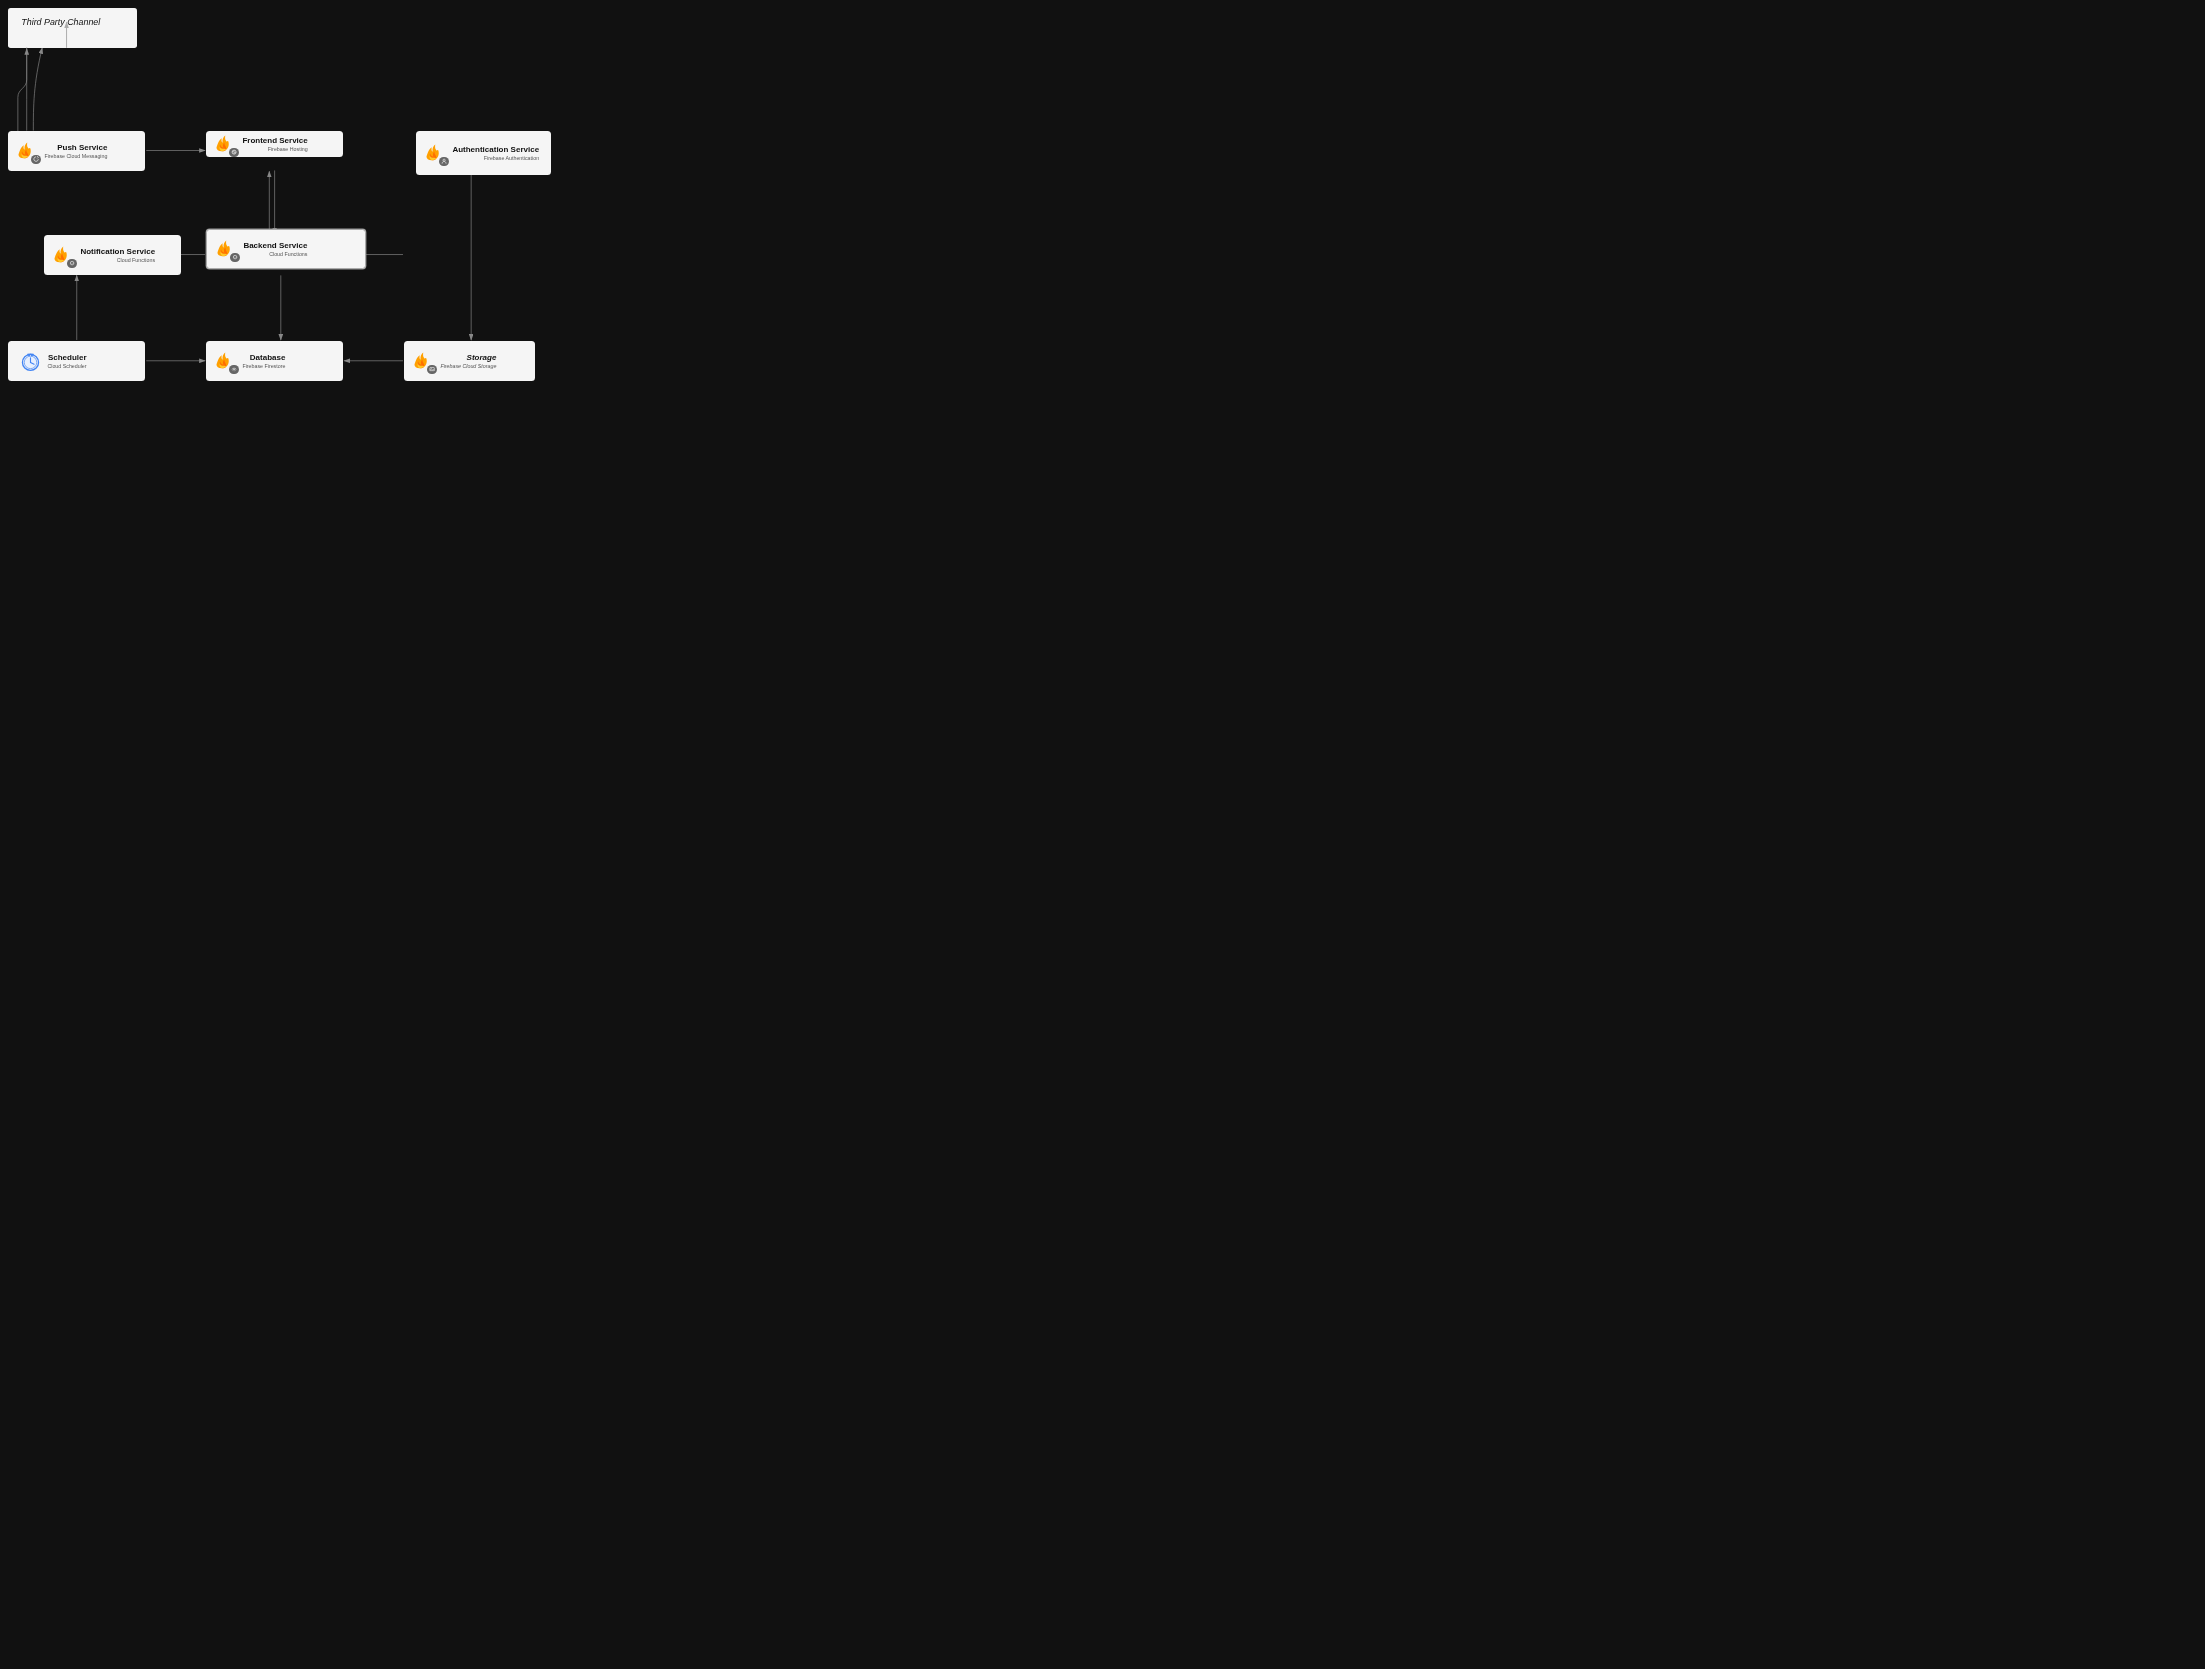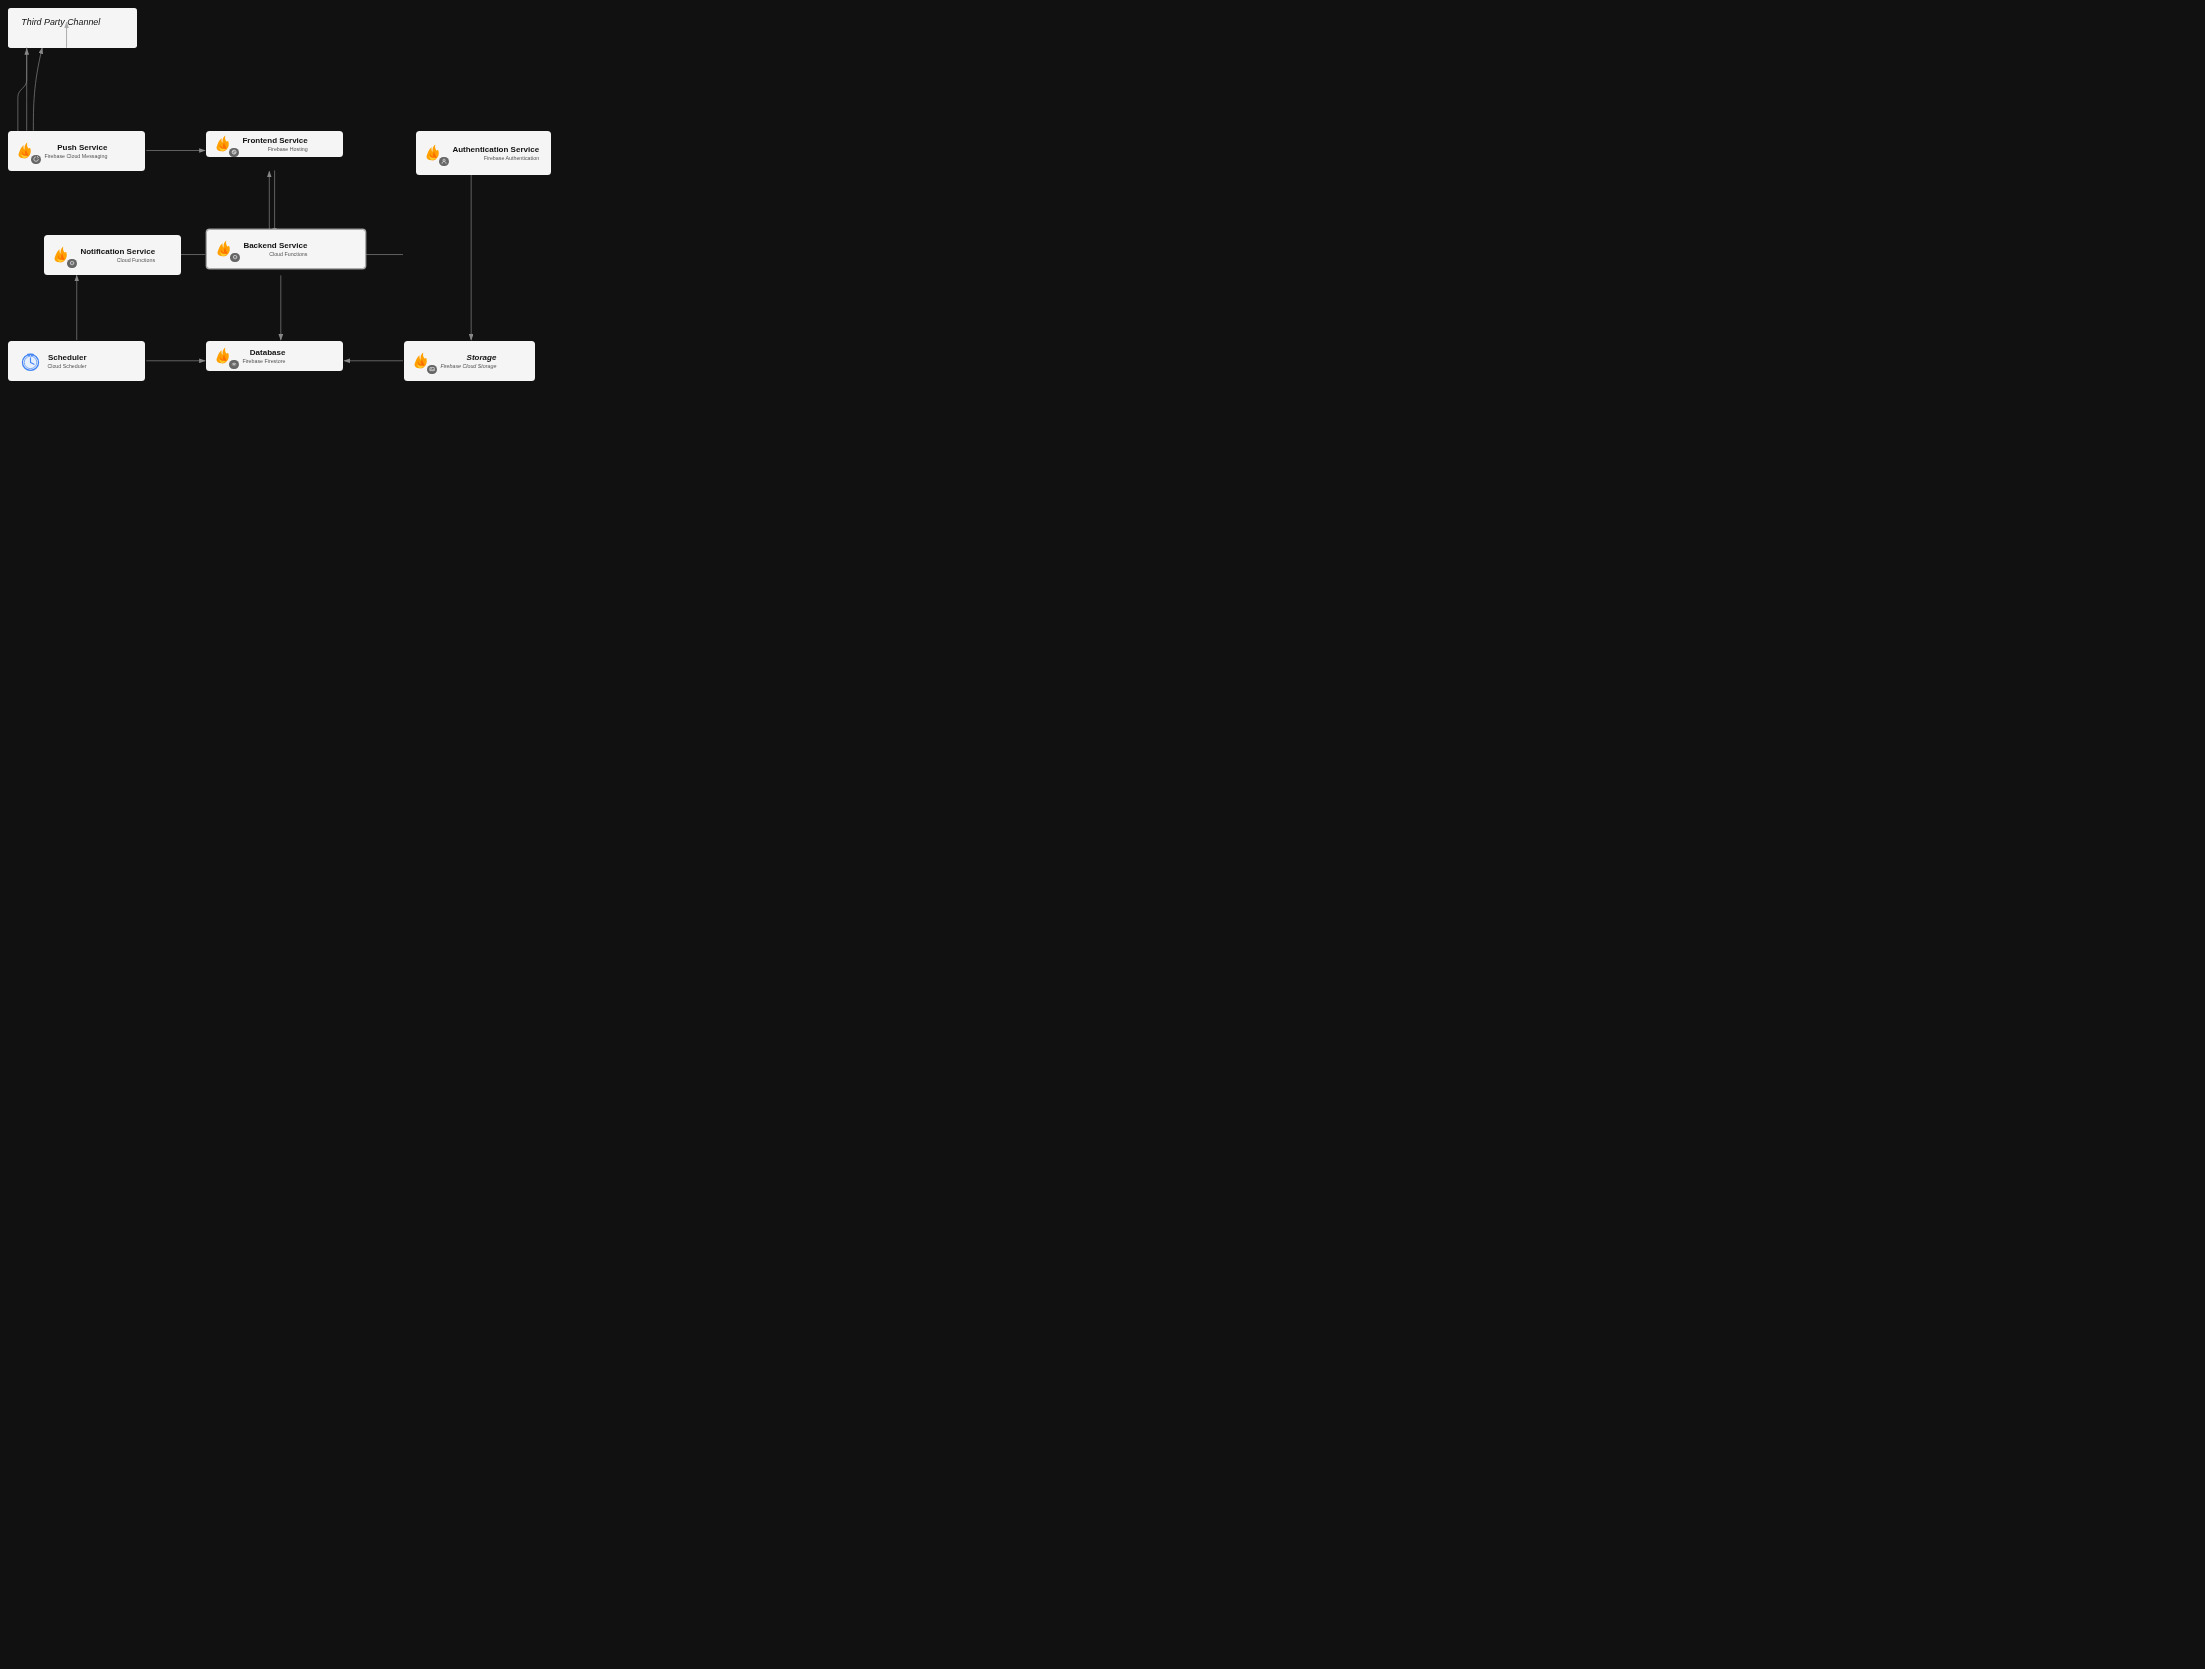--- a/index.html
+++ b/index.html
@@ -270,21 +270,21 @@
 
         <path d="M22 14 C22 10, 34 10, 34 14" stroke="#4285F4" stroke-width="2" fill="none"></path>
       </svg>
     </div>
     <div class="card-text">
       <span class="card-title">Scheduler</span>
       <span class="card-subtitle">Cloud Scheduler</span>
     </div>
   </div>
 
-  <div class="card" style="left:206px; top:341px; width:137px; height:30px;">
+  <div class="card" style="left:206px; top:341px; width:137px; height:40px;">
     <div class="icon-wrap">
       <svg width="21" height="21" viewBox="0 0 48 48" fill="none">
         <path d="M8 36 C8 36, 12 18, 20 14 C18 22, 22 24, 22 24 C22 24, 20 14, 28 8 C26 20, 32 22, 32 22 C32 22, 36 16, 36 28 C36 38, 28 44, 20 44 C12 44, 8 40, 8 36Z" fill="#FFA000"></path>
         <path d="M22 44 C16 40, 14 34, 16 28 C18 34, 22 36, 24 36 C24 36, 20 30, 26 24 C26 32, 32 34, 30 40 C28 44, 24 44, 22 44Z" fill="#FF6F00"></path>
         <path d="M20 44 C24 44, 28 42, 30 40 C28 38, 24 38, 22 38 C18 38, 16 36, 16 32 C14 36, 14 40, 20 44Z" fill="#FFCA28"></path>
       </svg>
       <div class="icon-badge">
         <svg width="6.2" height="6.2" viewBox="0 0 14 14" fill="none">
 
           <path d="M4 9 C4 7, 10 7, 10 9" stroke="white" stroke-width="1.3" fill="none" stroke-linecap="round"></path>

